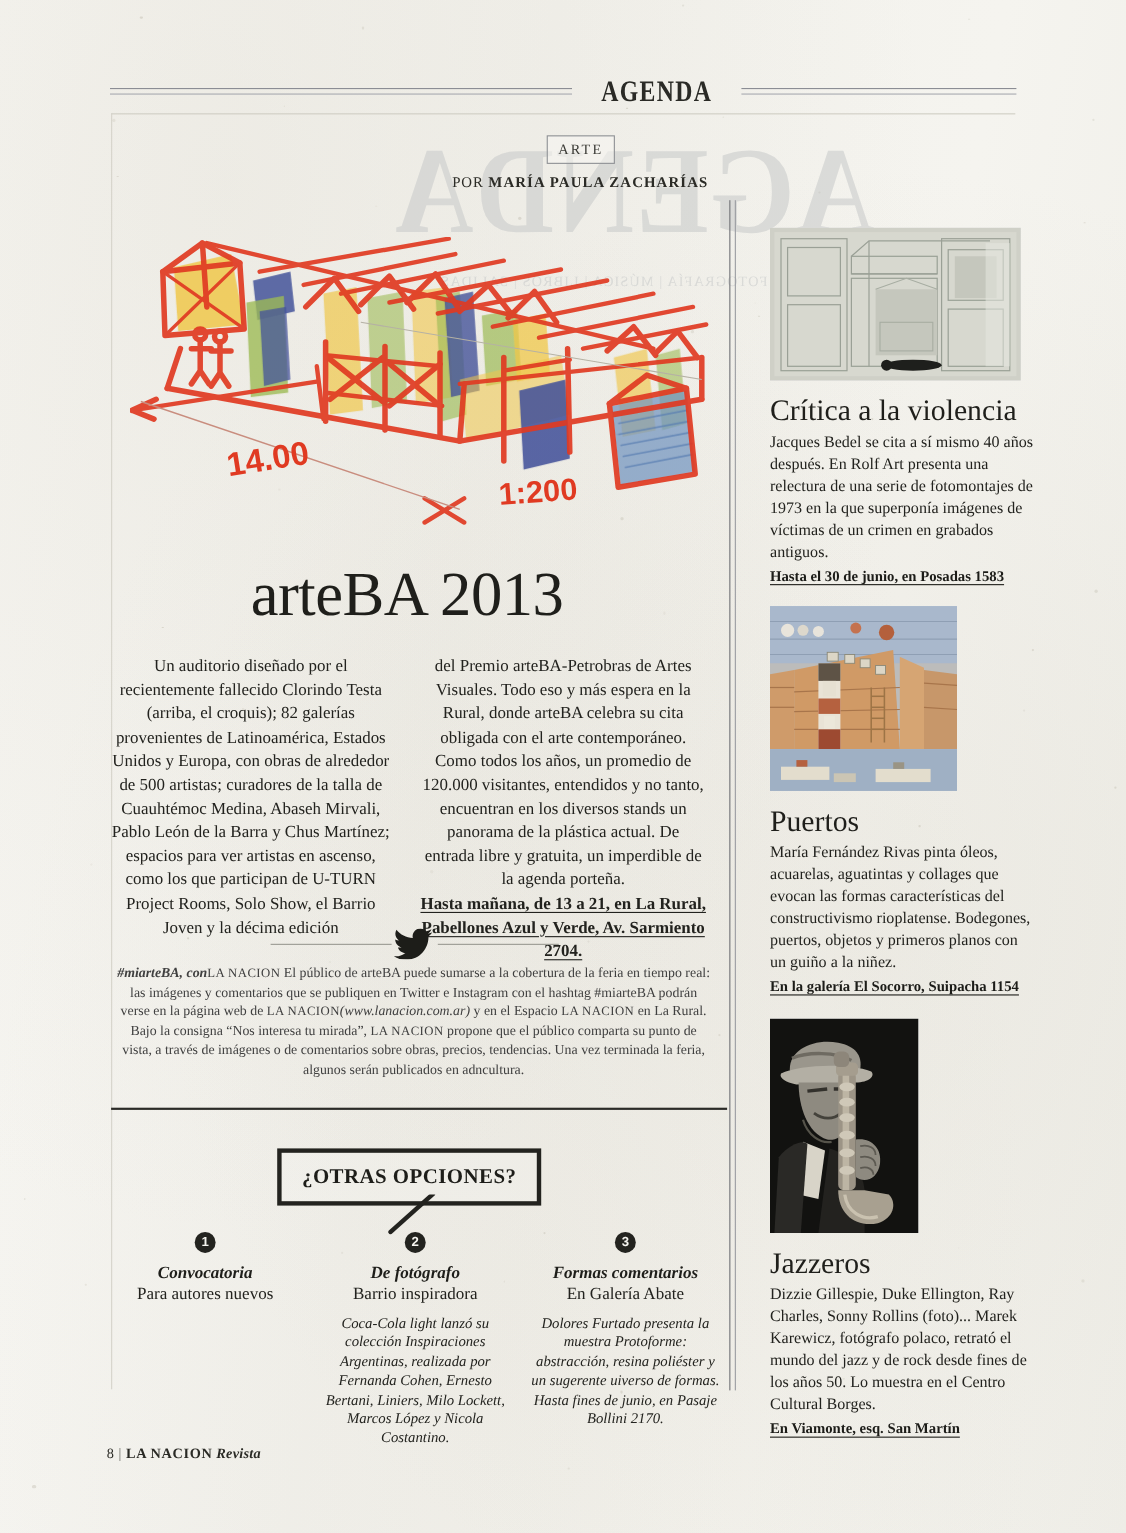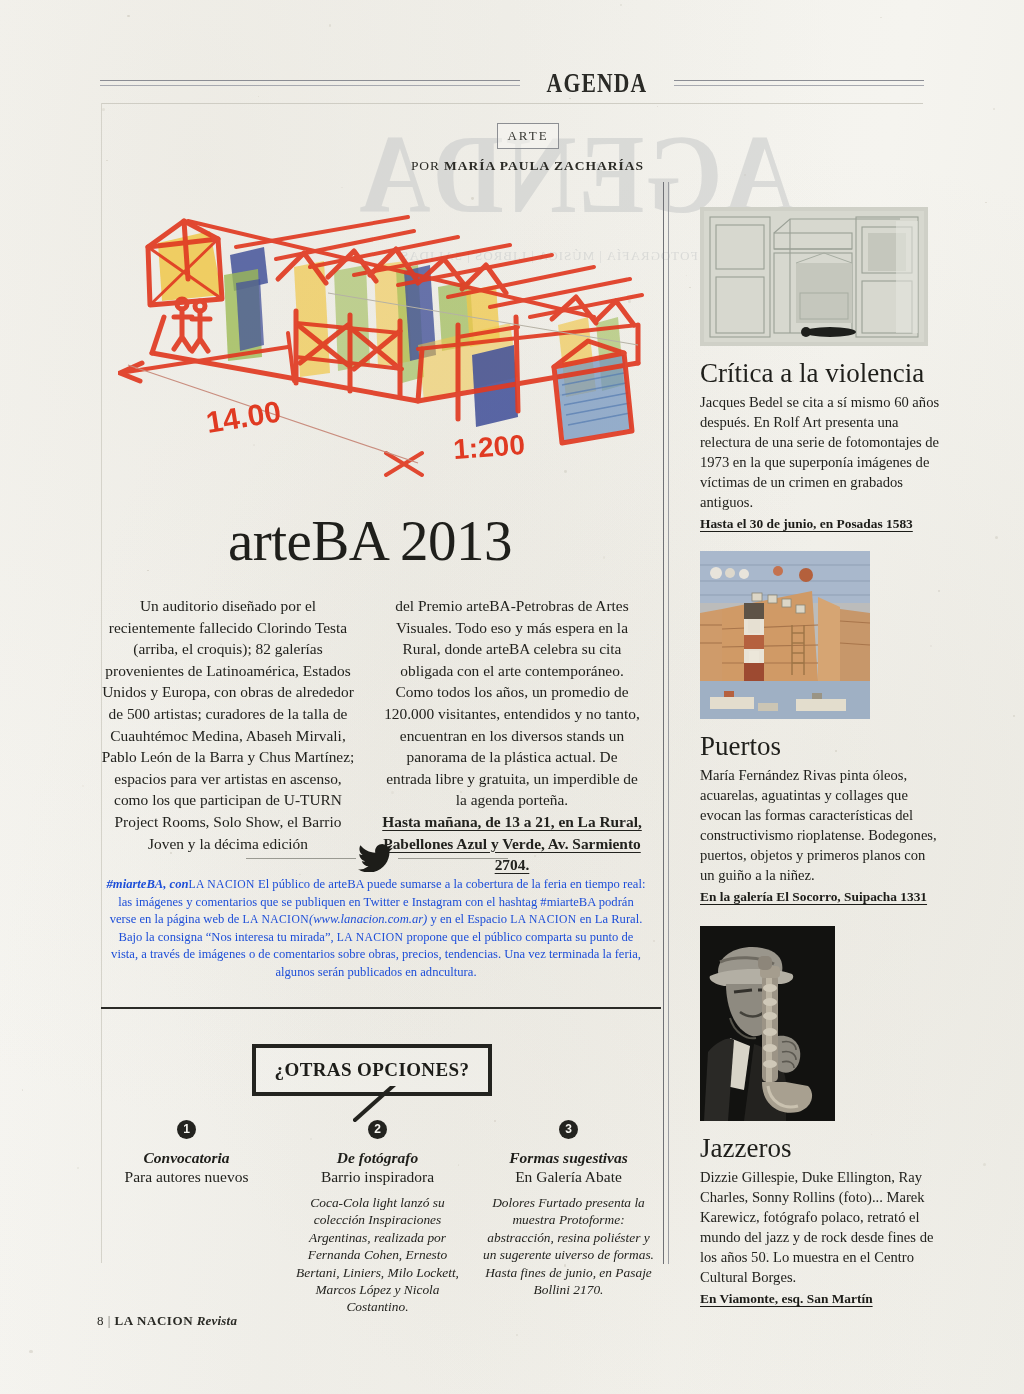--- a/index.html
+++ b/index.html
@@ -97,21 +97,21 @@
   }
 
   
   .tw-wrap{position:absolute;left:98px;top:848px;width:556px;}
   .tw-rule{position:relative;height:20px;}
   .tw-rule .ln{position:absolute;top:10px;height:1px;background:#9a9a92;width:110px;}
   .tw-rule .ln.l{left:148px;}
   .tw-rule .ln.r{left:300px;}
   .tw-bird{position:absolute;left:258px;top:-4px;width:40px;text-align:center;}
   .tw-text{
-    margin-top:8px;font-size:12.6px;line-height:17.6px;text-align:center;color:#1d4ed8;
+    margin-top:8px;font-size:12.6px;line-height:17.6px;text-align:center;color:#404040;
     padding:0 8px;
   }
   .tw-text .hash{font-style:italic;font-weight:700;}
   .sc{font-variant:small-caps;font-size:11.6px;letter-spacing:.4px;}
   .it{font-style:italic;}
 
   
   .opt-divider{position:absolute;left:101px;top:1007px;width:560px;height:2px;background:#2b2b27;}
 
   
@@ -394,21 +394,21 @@
       <div class="opt-t2">Para autores nuevos</div>
     </div>
     <div class="opt">
       <div class="opt-num">2</div>
       <div class="opt-t1">De fotógrafo</div>
       <div class="opt-t2">Barrio inspiradora</div>
       <div class="opt-body">Coca-Cola light lanzó su colección Inspiraciones Argentinas, realizada por Fernanda Cohen, Ernesto Bertani, Liniers, Milo Lockett, Marcos López y Nicola Costantino.</div>
     </div>
     <div class="opt">
       <div class="opt-num">3</div>
-      <div class="opt-t1">Formas sugestivas</div>
+      <div class="opt-t1">Formas comentarios</div>
       <div class="opt-t2">En Galería Abate</div>
       <div class="opt-body">Dolores Furtado presenta la muestra Protoforme: abstracción, resina poliéster y un sugerente uiverso de formas. Hasta fines de junio, en Pasaje Bollini 2170.</div>
     </div>
   </div>
 
   <div class="vdiv"></div>
 
   <div class="rail">
 
     <div class="rail-sec">
@@ -436,21 +436,21 @@
           <path d="M96 56 L124 46 L152 56"></path>
           <rect x="100" y="86" width="48" height="26"></rect>
         </g>
         <ellipse cx="130" cy="125" rx="26" ry="5" fill="#1e1f1c"></ellipse>
         <circle cx="106" cy="125" r="5" fill="#1e1f1c"></circle>
         <g fill="#e6e7e0" opacity=".55">
           <rect x="196" y="14" width="22" height="112"></rect>
         </g>
       </svg>
       <div class="r-title">Crítica a la violencia</div>
-      <p class="r-body">Jacques Bedel se cita a sí mismo 60 años después. En Rolf Art presenta una relectura de una serie de fotomontajes de 1973 en la que superponía imágenes de víctimas de un crimen en grabados antiguos.</p>
+      <p class="r-body">Jacques Bedel se cita a sí mismo 40 años después. En Rolf Art presenta una relectura de una serie de fotomontajes de 1973 en la que superponía imágenes de víctimas de un crimen en grabados antiguos.</p>
       <p class="r-kick">Hasta el 30 de junio, en Posadas 1583</p>
     </div>
 
     <div class="rail-sec">
       <svg class="photo" width="170" height="168" viewBox="0 0 170 168" style="margin-top:18px;">
         <rect width="170" height="168" fill="#b9c4d2"></rect>
         <rect y="0" width="170" height="52" fill="#a9b8cc"></rect>
         <g fill="none" stroke="#8f9fb4" stroke-width="1">
           <line x1="0" y1="14" x2="170" y2="14"></line>
           <line x1="0" y1="30" x2="170" y2="30"></line>
@@ -501,21 +501,21 @@
 
         <rect y="130" width="170" height="38" fill="#9fb0c4"></rect>
         <rect x="10" y="146" width="44" height="12" fill="#e3ddcd"></rect>
         <rect x="24" y="140" width="10" height="6" fill="#b5613f"></rect>
         <rect x="96" y="148" width="50" height="12" fill="#e3ddcd"></rect>
         <rect x="112" y="142" width="10" height="6" fill="#9a9484"></rect>
         <rect x="58" y="152" width="20" height="8" fill="#cbc5b4"></rect>
       </svg>
       <div class="r-title">Puertos</div>
       <p class="r-body">María Fernández Rivas pinta óleos, acuarelas, aguatintas y collages que evocan las formas características del constructivismo rioplatense. Bodegones, puertos, objetos y primeros planos con un guiño a la niñez.</p>
-      <p class="r-kick">En la galería El Socorro, Suipacha 1331</p>
+      <p class="r-kick">En la galería El Socorro, Suipacha 1154</p>
     </div>
 
     <div class="rail-sec">
       <svg class="photo" width="135" height="195" viewBox="0 0 135 195" style="margin-top:20px;">
         <rect width="135" height="195" fill="#121210"></rect>
 
         <path d="M18 46 C18 28, 40 18, 62 22 C78 25, 84 34, 82 46 L80 50 L20 52 Z" fill="#9a968c"></path>
         <path d="M10 50 C26 42, 70 40, 92 48 C96 52, 90 58, 78 58 L24 60 C14 58, 8 54, 10 50 Z" fill="#b3afa4"></path>
         <path d="M20 36 C34 30, 60 30, 74 38" stroke="#6e6a61" stroke-width="3" fill="none"></path>
 

